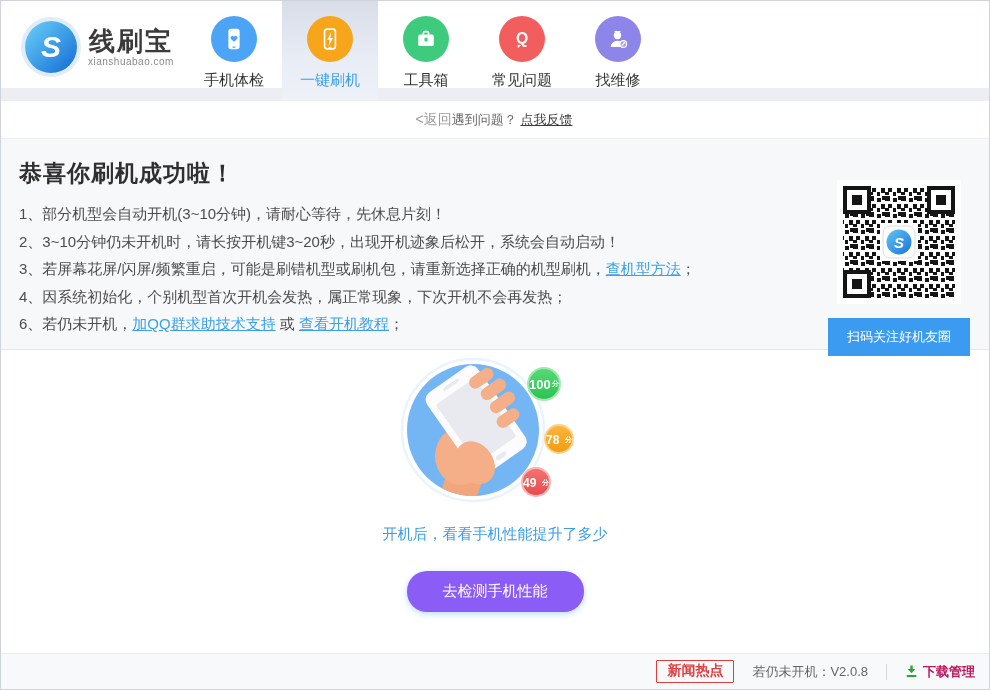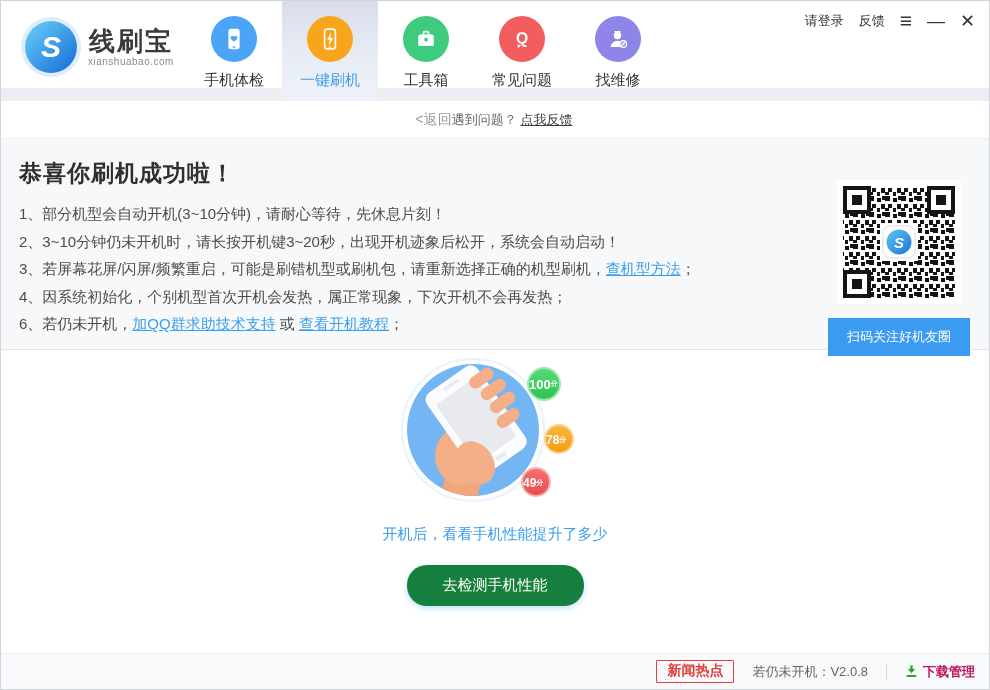--- a/index.html
+++ b/index.html
@@ -48,29 +48,29 @@
   .result-line { font-size:15px; color:#4c4c4c; line-height:27.5px; white-space:nowrap; }
   .text-link { color:#3aa0f0; text-decoration:underline; cursor:pointer; }
 
   .qr-wrap { position:absolute; top:41px; right:28px; width:124px; }
   .qr-svg { display:block; width:124px; height:124px; background:#fff; }
   .qr-button { position:absolute; top:138px; left:50%; transform:translateX(-50%); width:142px; height:38px; background:#3a9bf0; color:#fff; font-size:13px; display:flex; align-items:center; justify-content:center; cursor:pointer; white-space:nowrap; }
 
   
   .main { flex:1; background:#fff; text-align:center; padding-top:8px; }
   .illustration { position:relative; width:200px; height:150px; margin:0 auto; }
-  .badge { position:absolute; border-radius:50%; color:#fff; font-weight:bold; display:flex; align-items:flex-start; justify-content:flex-start; line-height:1; }
+  .badge { position:absolute; border-radius:50%; color:#fff; font-weight:bold; display:flex; align-items:flex-start; justify-content:space-between; line-height:1; }
   .badge .val { line-height:1; }
   .badge .unit { font-size:7px; margin-top:2px; }
   .badge-0 { width:34px; height:34px; left:132px; top:9px;  background:linear-gradient(180deg,#55da74,#2dc253); border:2px solid #a2e9b1; font-size:13px; padding-top:9px; }
   .badge-1 { width:30px; height:30px; left:149px; top:66px; background:linear-gradient(180deg,#fbb53c,#f39c12); border:2px solid #fbd18d; font-size:12px; padding-top:8px; }
   .badge-2 { width:30px; height:30px; left:126px; top:109px; background:linear-gradient(180deg,#f4726f,#e94b4e); border:2px solid #f8b3b3; font-size:12px; padding-top:8px; }
 
   .perf-caption { margin-top:17px; font-size:15px; color:#3a9df0; }
-  .cta-button { display:inline-block; margin-top:21px; background:#15803d; color:#fff; font-size:15px; padding:11px 36px; border-radius:20px; cursor:pointer; box-shadow:0 2px 6px rgba(53,161,245,.35); }
+  .cta-button { display:inline-block; margin-top:27px; background:#8b5cf6; color:#fff; font-size:15px; padding:11px 36px; border-radius:20px; cursor:pointer; box-shadow:0 2px 6px rgba(53,161,245,.35); }
 
   
   .footer { height:36px; flex:none; background:#f8f9fb; border-top:1px solid #ededf0; display:flex; align-items:center; justify-content:flex-end; gap:18px; padding-right:14px; }
   .news-badge { border:1px solid #e23d3d; color:#e23d3d; font-weight:bold; font-size:14px; padding:1px 10px 2px; border-radius:1px; cursor:pointer; }
   .version-text { font-size:13px; color:#666; }
   .footer-divider { width:1px; height:16px; background:#d8d8d8; }
   .download-manage { display:flex; align-items:center; gap:5px; color:#be185d; font-size:13px; font-weight:bold; cursor:pointer; }
 </style>
 </head>
 <body>
@@ -141,27 +141,20 @@
             <rect x="8.6" y="4.6" width="5.8" height="1.5" rx="0.75" fill="#fff"></rect>
             <path d="M5.2 19.4 a6.3 5.7 0 0 1 12.6 0 z" fill="#fff"></path>
             <circle cx="16.9" cy="16.6" r="3.1" fill="#a89df0" stroke="#fff" stroke-width="1"></circle>
             <path d="M15.6 17.9 l2.6-2.6" stroke="#fff" stroke-width="1.2" stroke-linecap="round"></path>
           </svg>
         </div>
         <span class="nav-label">找维修</span>
       </div>
     </div>
 
-    <div class="titlebar-controls">
-      <span class="tb-text">请登录</span>
-      <span class="tb-text">反馈</span>
-      <span class="tb-icon menu">≡</span>
-      <span class="tb-icon">—</span>
-      <span class="tb-icon">✕</span>
-    </div>
   </div>
 
   <div class="back-row">
     <span class="back-link">&lt;返回</span>
     <span class="problem-wrap">
       <span>遇到问题？</span>
       <span class="feedback-link">点我反馈</span>
     </span>
   </div>
 

